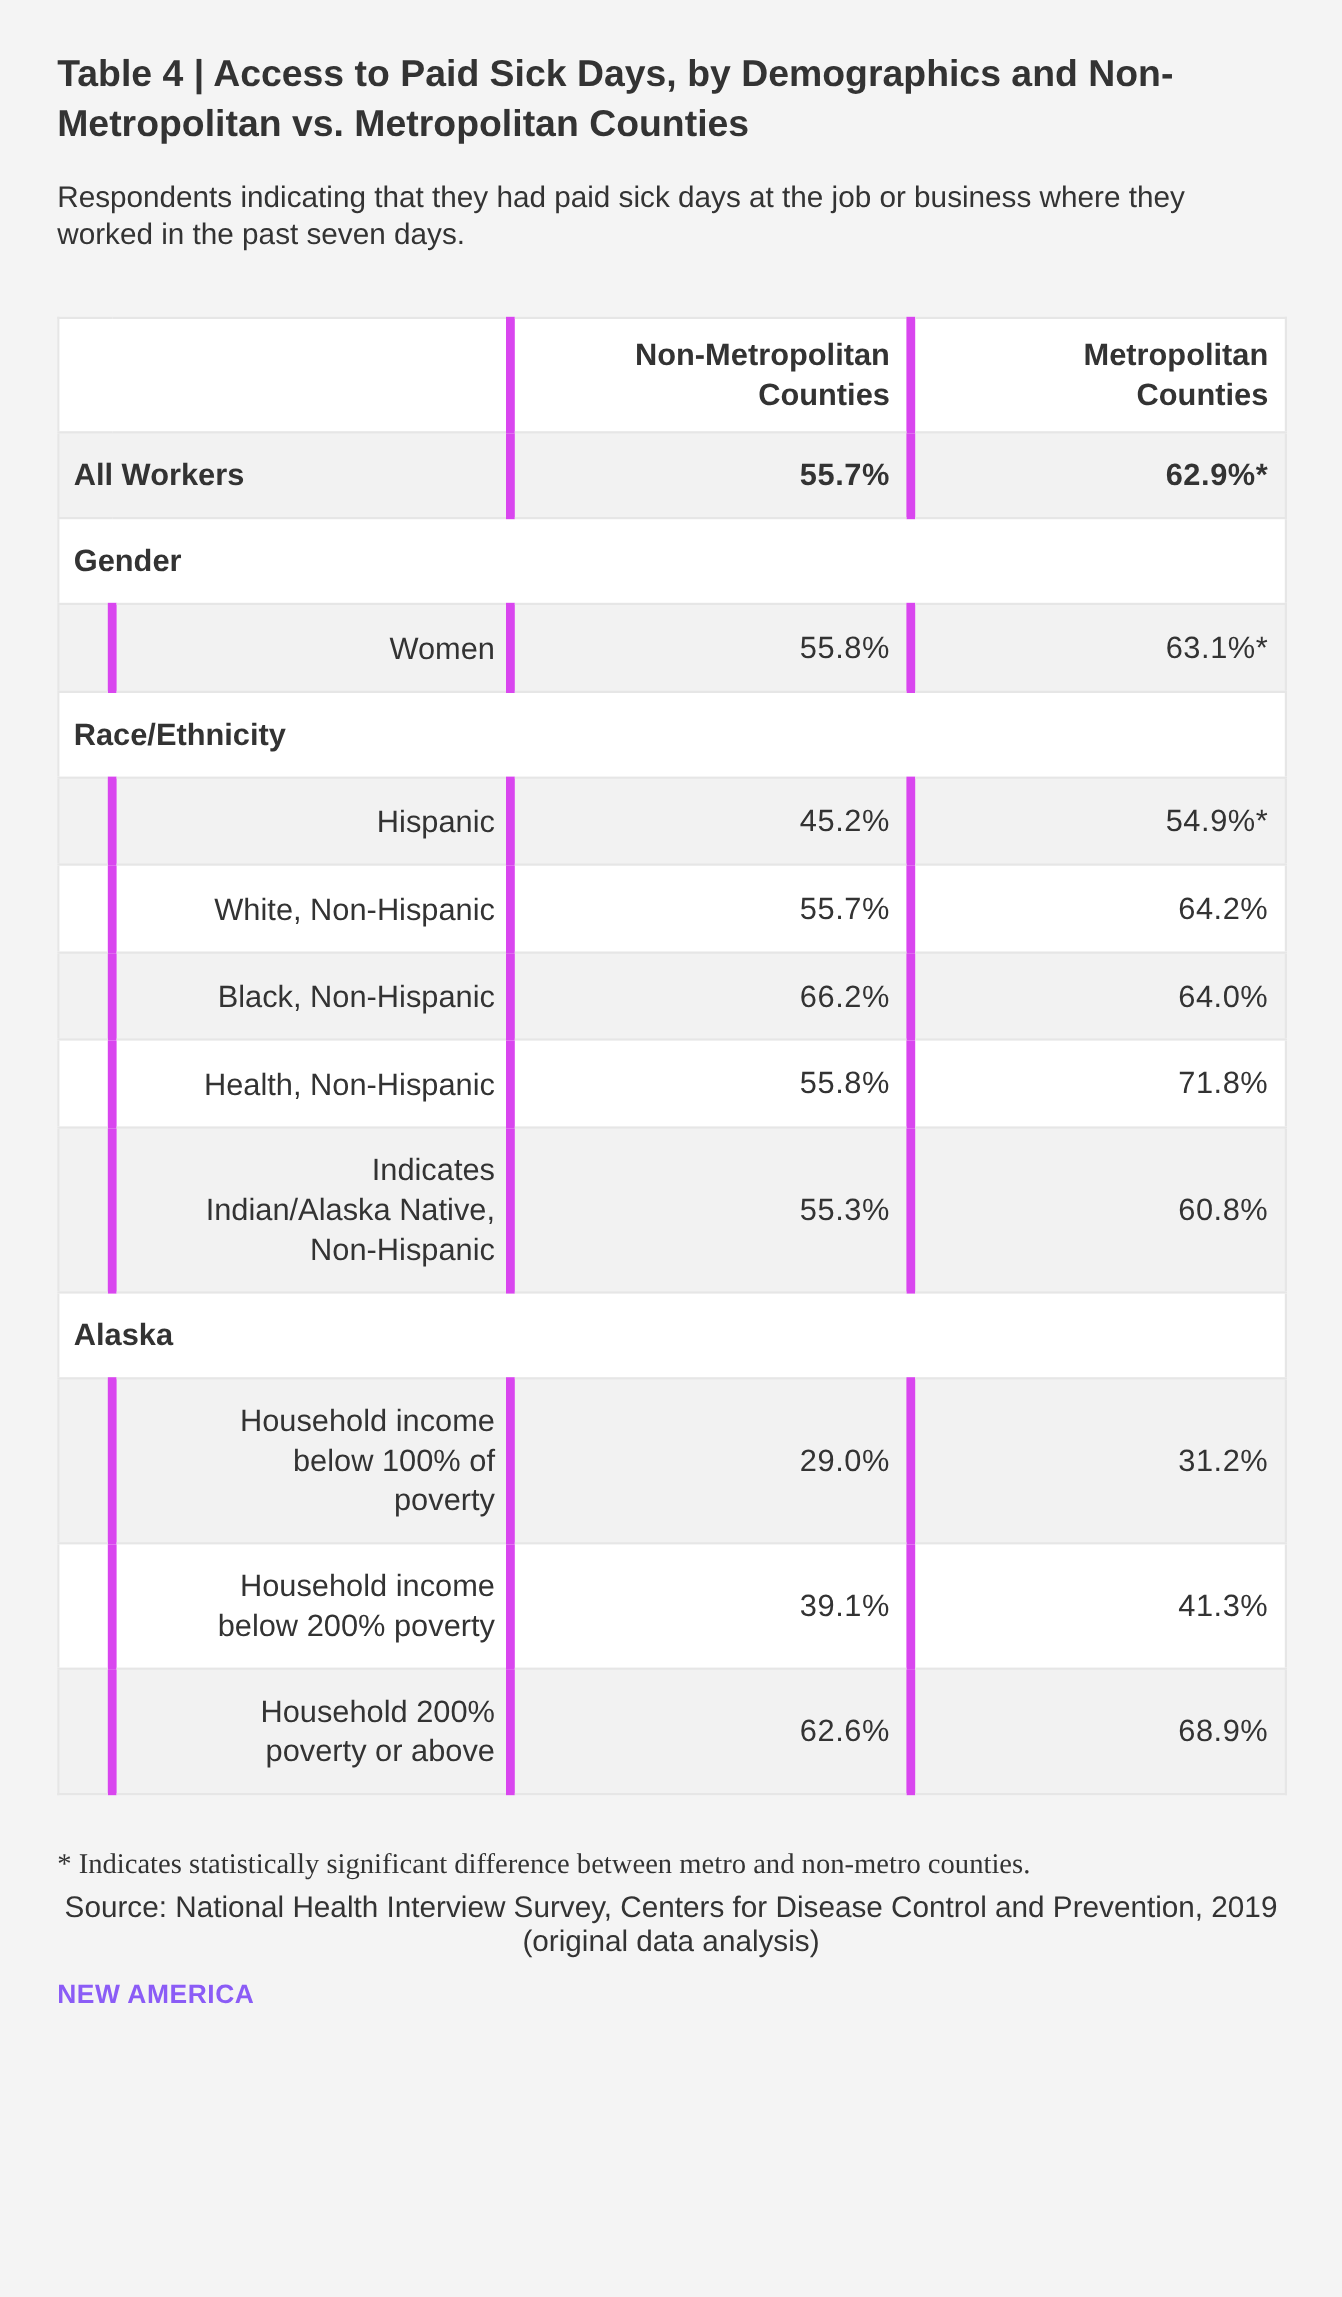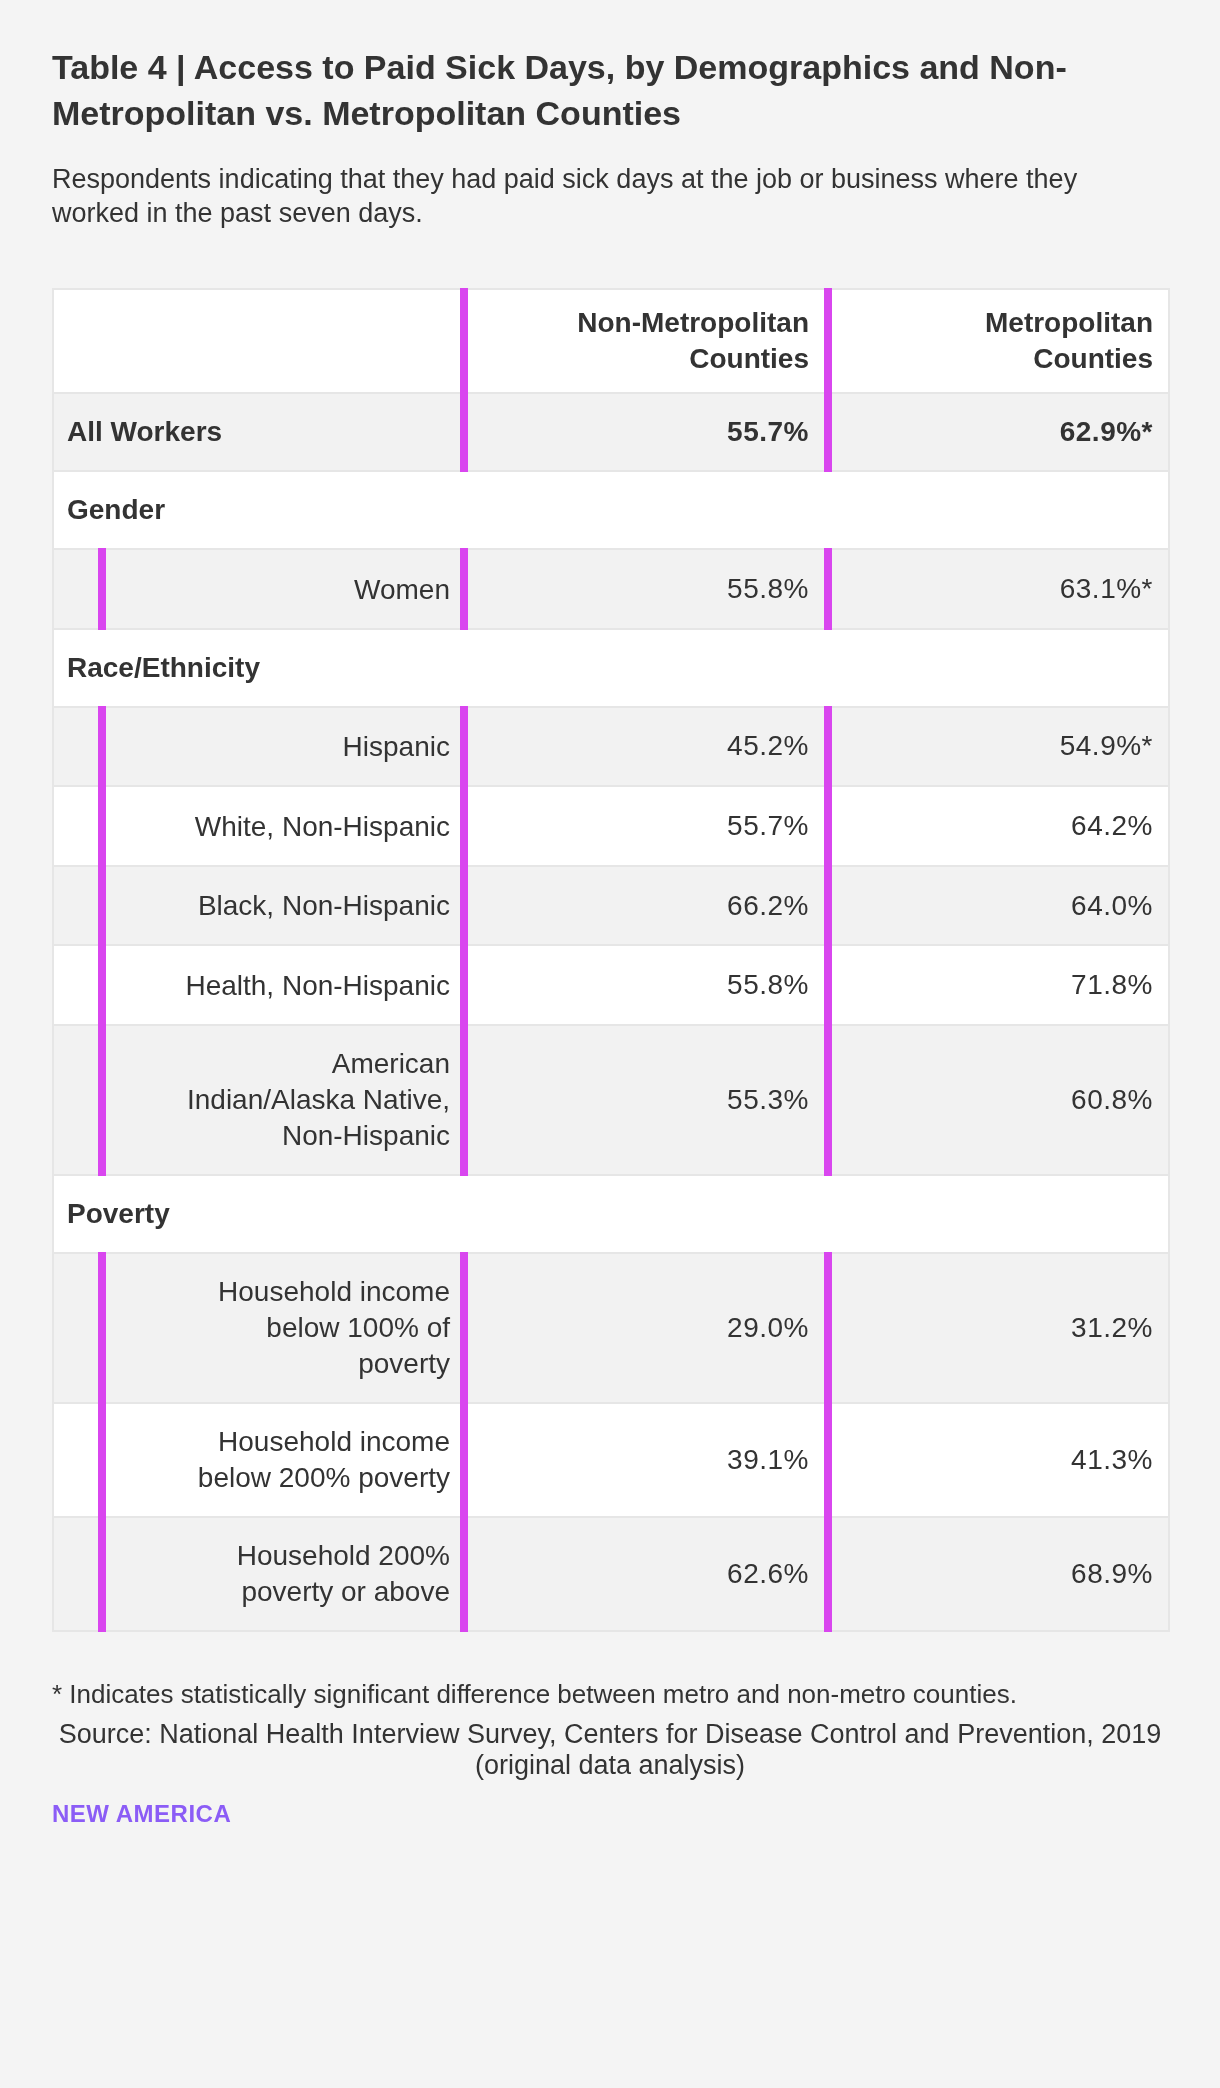--- a/index.html
+++ b/index.html
@@ -81,20 +81,21 @@
     letter-spacing: 0.5px;
     white-space: nowrap;
   }
   tr.bold-row td { font-weight: bold; }
 
   .footnote {
     margin: 45px 0 0 0;
     font-size: 26px;
     line-height: 35px;
     max-width: 1080px;
+    font-family: Liberation Serif, serif;
   }
   .note-text {
     margin: 30px 0 0 0;
     font-size: 26px;
     line-height: 35px;
     max-width: 1070px;
     white-space: pre-wrap;
   }
   .note-url {
     margin: 0;
@@ -179,27 +180,27 @@
         <td class="val vline">64.0%</td>
       </tr>
       <tr>
         <td></td>
         <td class="lab vline"><span class="lbl">Health, Non-Hispanic</span></td>
         <td class="val vline">55.8%</td>
         <td class="val vline">71.8%</td>
       </tr>
       <tr>
         <td></td>
-        <td class="lab vline"><span class="lbl">American Indian/Alaska Native, Non-Hispanic</span></td>
+        <td class="lab vline"><span class="lbl">Indicates Indian/Alaska Native, Non-Hispanic</span></td>
         <td class="val vline">55.3%</td>
         <td class="val vline">60.8%</td>
       </tr>
 
       <tr>
-        <td class="sec-label" colspan="4">Poverty</td>
+        <td class="sec-label" colspan="4">Alaska</td>
       </tr>
       <tr>
         <td></td>
         <td class="lab vline"><span class="lbl">Household income below 100% of poverty</span></td>
         <td class="val vline">29.0%</td>
         <td class="val vline">31.2%</td>
       </tr>
       <tr>
         <td></td>
         <td class="lab vline"><span class="lbl">Household income below 200% poverty</span></td>

